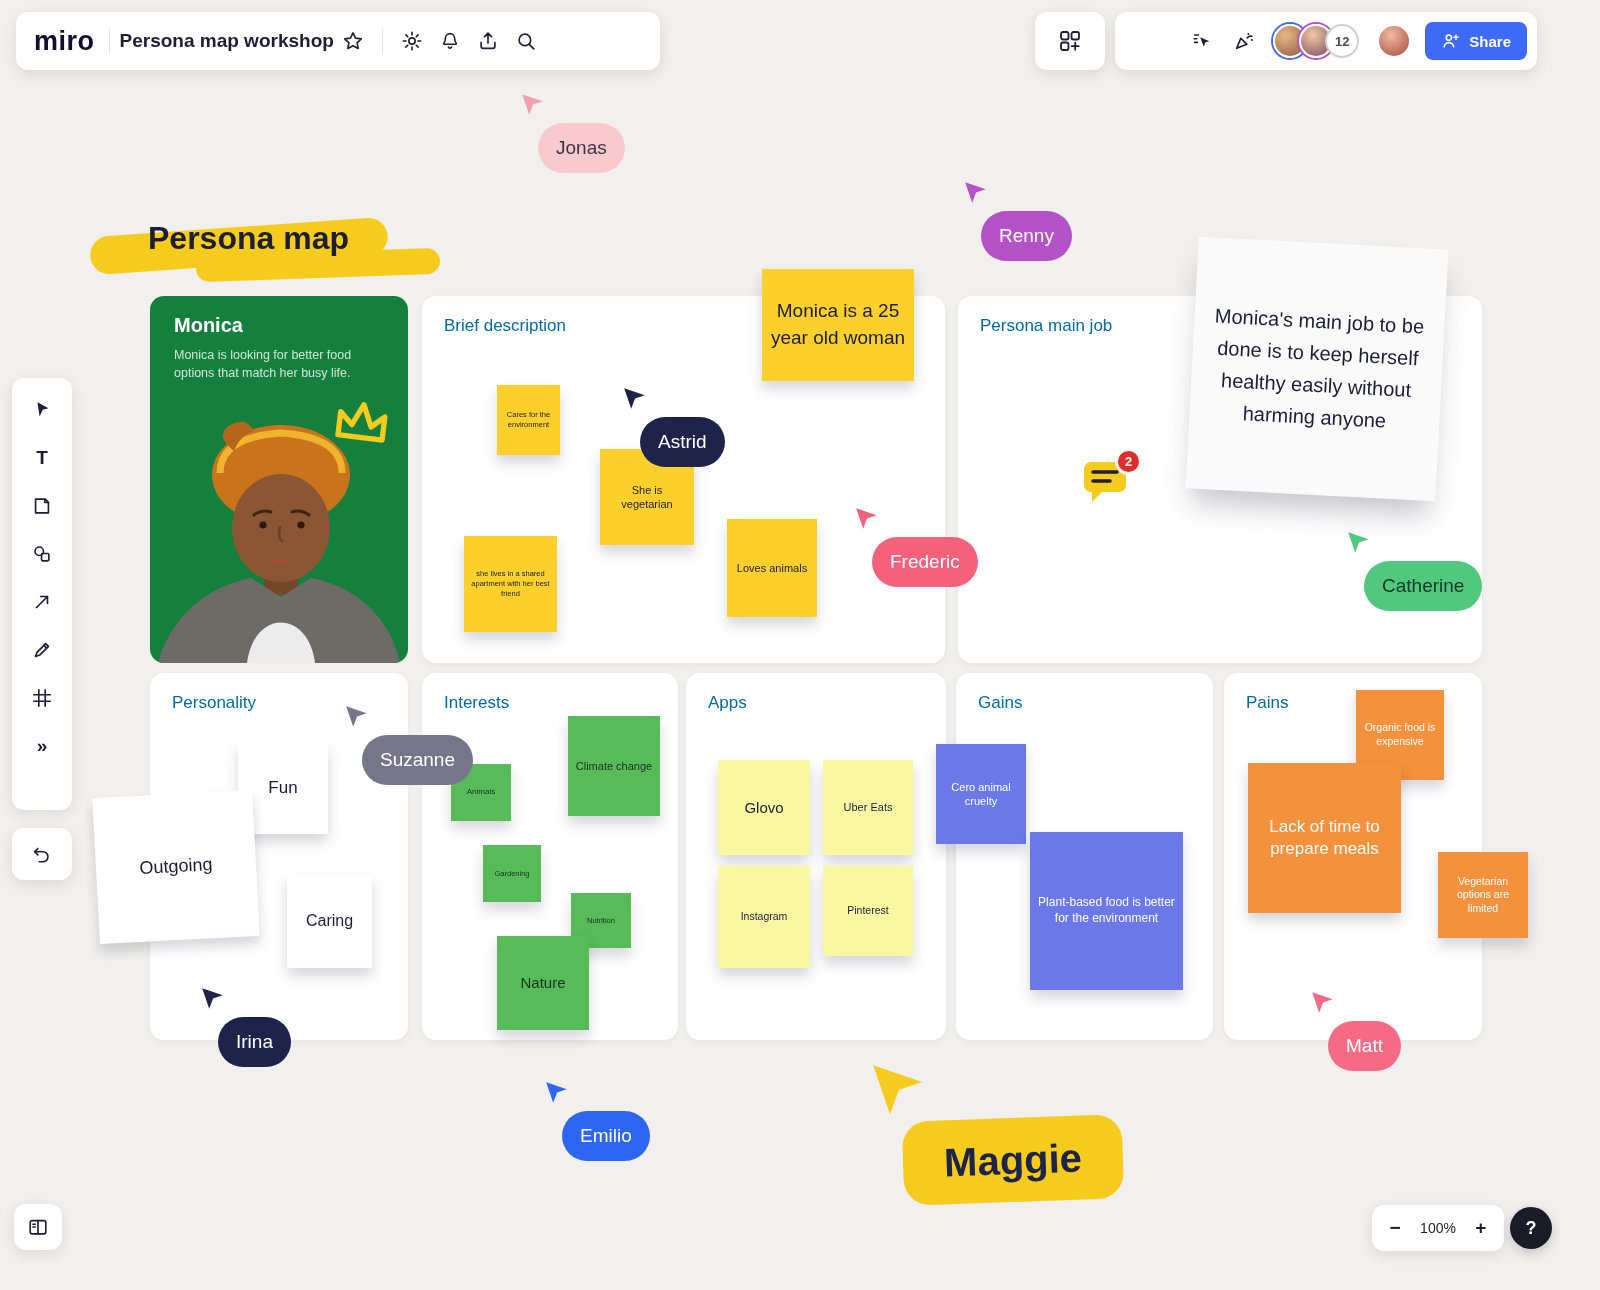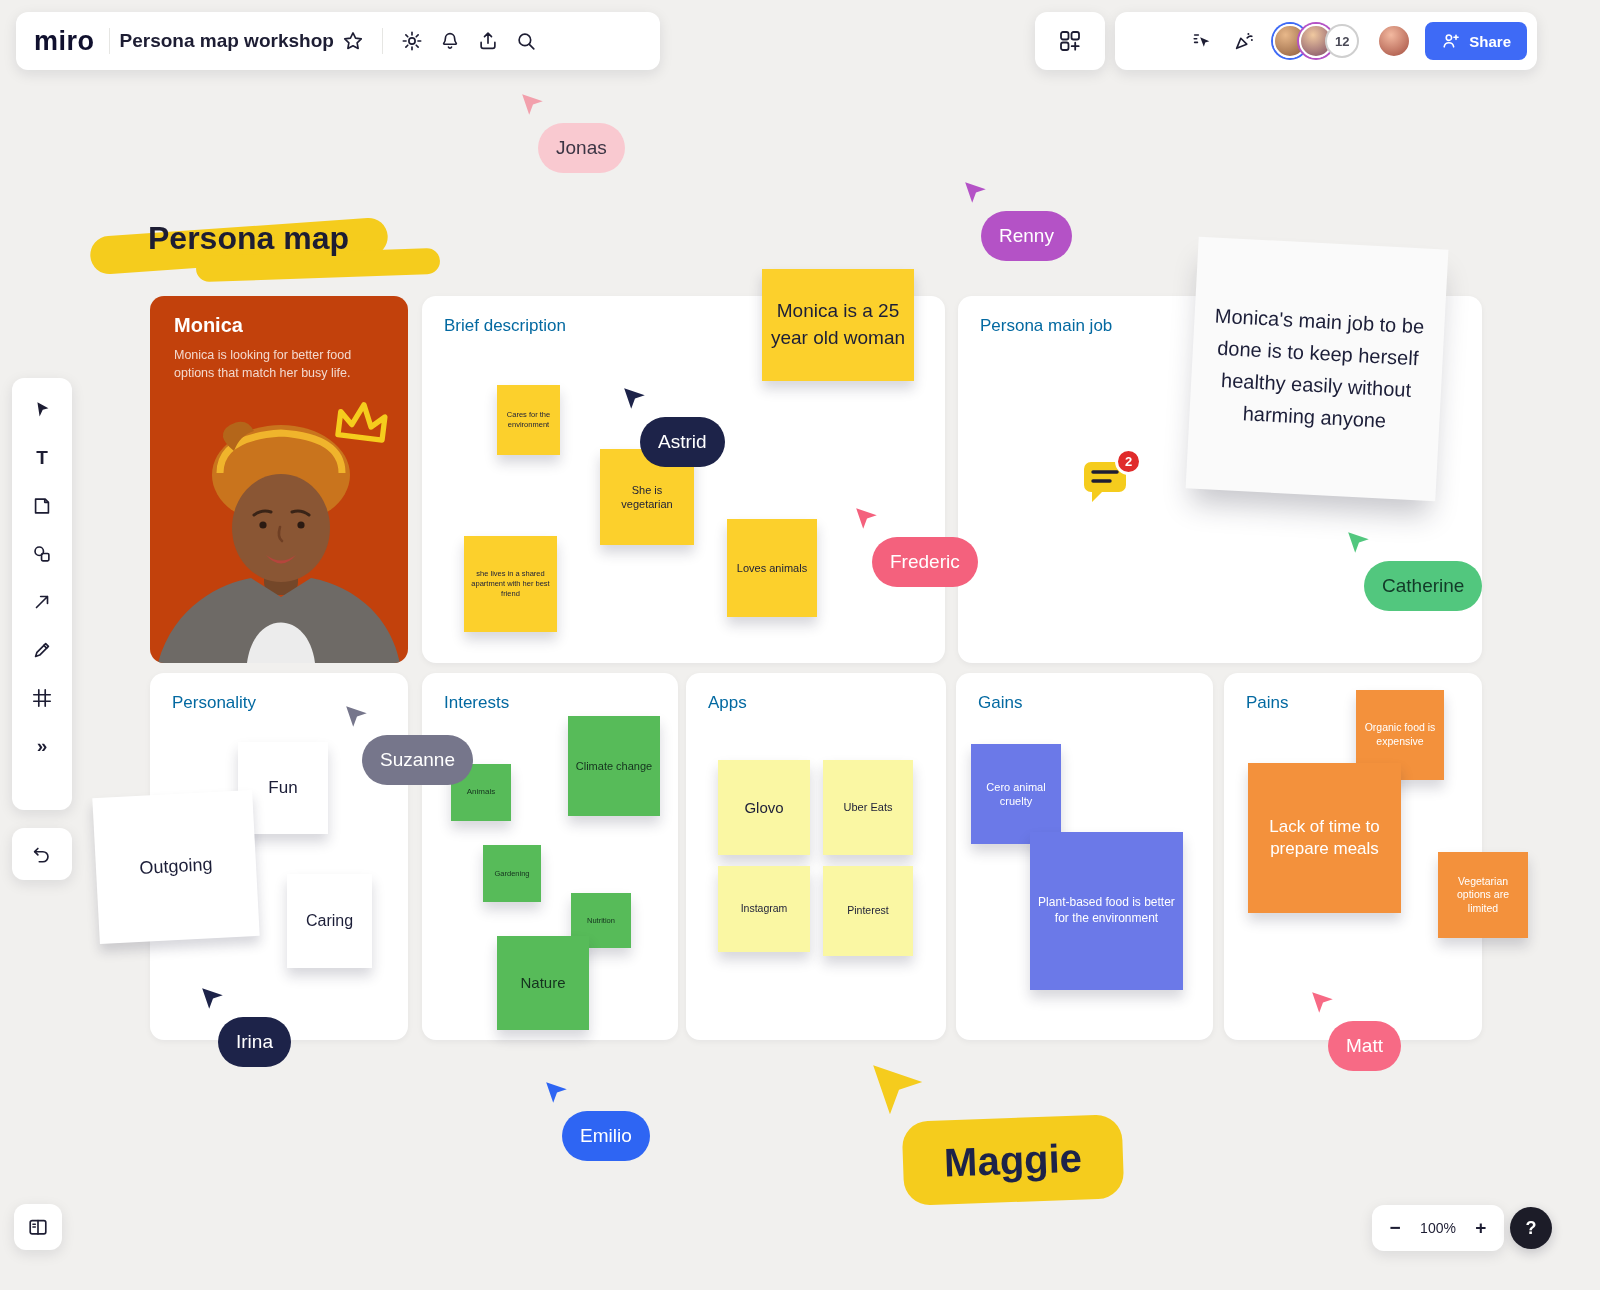--- a/index.html
+++ b/index.html
@@ -31,21 +31,21 @@
   
   .lefttb { flex-direction:column; justify-content:flex-start; padding:12px 0; gap:8px; width:60px; }
   .lefttb .tbtn { width:40px; height:40px; }
   .glyph { font-size:19px; font-weight:700; color:#1d1d33; }
 
   
   .frame { position:absolute; background:#fff; border-radius:14px; box-shadow:0 2px 6px rgba(20,20,43,.05); }
   .frame-title { position:absolute; left:22px; top:20px; font-size:17px; font-weight:500; color:#0369a1; cursor:default; }
 
   
-  .monica { position:absolute; background:#c2410c; border-radius:14px; overflow:hidden; }
+  .monica { position:absolute; background:#15803d; border-radius:14px; overflow:hidden; }
   .monica h2 { position:absolute; left:24px; top:18px; font-size:20px; font-weight:600; color:#fff; }
   .monica p  { position:absolute; left:24px; top:50px; width:214px; font-size:12.5px; line-height:1.45;
                color:rgba(255,255,255,.8); }
   .monica-photo { position:absolute; left:0; bottom:0; }
   .crown { position:absolute; }
 
   
   .note { position:absolute; display:flex; align-items:center; justify-content:center; text-align:center;
           padding:6px; line-height:1.3; box-shadow:0 8px 12px rgba(35,35,60,.18); color:#1c1e38; z-index:20; cursor:pointer; }
   .n-yellow { background:#FCD02C; }
@@ -297,24 +297,24 @@
   <div class="note n-white" style="left:287px;top:874px;width:85px;height:94px;font-size:16px;">Caring</div>
 
   <div class="note n-green" style="left:568px;top:716px;width:92px;height:100px;font-size:11px;">Climate change</div>
   <div class="note n-green" style="left:451px;top:764px;width:60px;height:57px;font-size:8px;">Animals</div>
   <div class="note n-green" style="left:483px;top:845px;width:58px;height:57px;font-size:7.5px;">Gardening</div>
   <div class="note n-green" style="left:571px;top:893px;width:60px;height:55px;font-size:7.5px;">Nutrition</div>
   <div class="note n-green" style="left:497px;top:936px;width:92px;height:94px;font-size:15px;">Nature</div>
 
   <div class="note n-pale" style="left:718px;top:760px;width:92px;height:95px;font-size:15px;">Glovo</div>
   <div class="note n-pale" style="left:823px;top:760px;width:90px;height:95px;font-size:11px;">Uber Eats</div>
-  <div class="note n-pale" style="left:718px;top:866px;width:92px;height:86px;font-size:10.5px;">Instagram</div>
+  <div class="note n-pale" style="left:718px;top:866px;width:92px;height:102px;font-size:10.5px;">Instagram</div>
   <div class="note n-pale" style="left:823px;top:866px;width:90px;height:90px;font-size:10.5px;">Pinterest</div>
 
-  <div class="note n-blue" style="left:971px;top:744px;width:90px;height:100px;font-size:11px;z-index:20;">Cero animal cruelty</div>
+  <div class="note n-blue" style="left:936px;top:744px;width:90px;height:100px;font-size:11px;z-index:20;">Cero animal cruelty</div>
   <div class="note n-blue" style="left:1030px;top:832px;width:153px;height:158px;font-size:12px;z-index:21;">Plant-based food is better for the environment</div>
 
   <div class="note n-orange" style="left:1356px;top:690px;width:88px;height:90px;font-size:10.5px;z-index:20;">Organic food is expensive</div>
   <div class="note n-orange" style="left:1248px;top:763px;width:153px;height:150px;font-size:17px;z-index:21;">Lack of time to prepare meals</div>
   <div class="note n-orange" style="left:1438px;top:852px;width:90px;height:86px;font-size:10.5px;z-index:22;">Vegetarian options are limited</div>
 
   <div class="cursor" style="left: 520px; top: 92px; color: rgb(242, 160, 172);">
     <svg width="26" height="26" viewBox="0 0 24 24">
         <path d="M2 2 L21 8.5 L12 11.5 L8.5 21 Z" fill="currentColor"></path>
       </svg>

